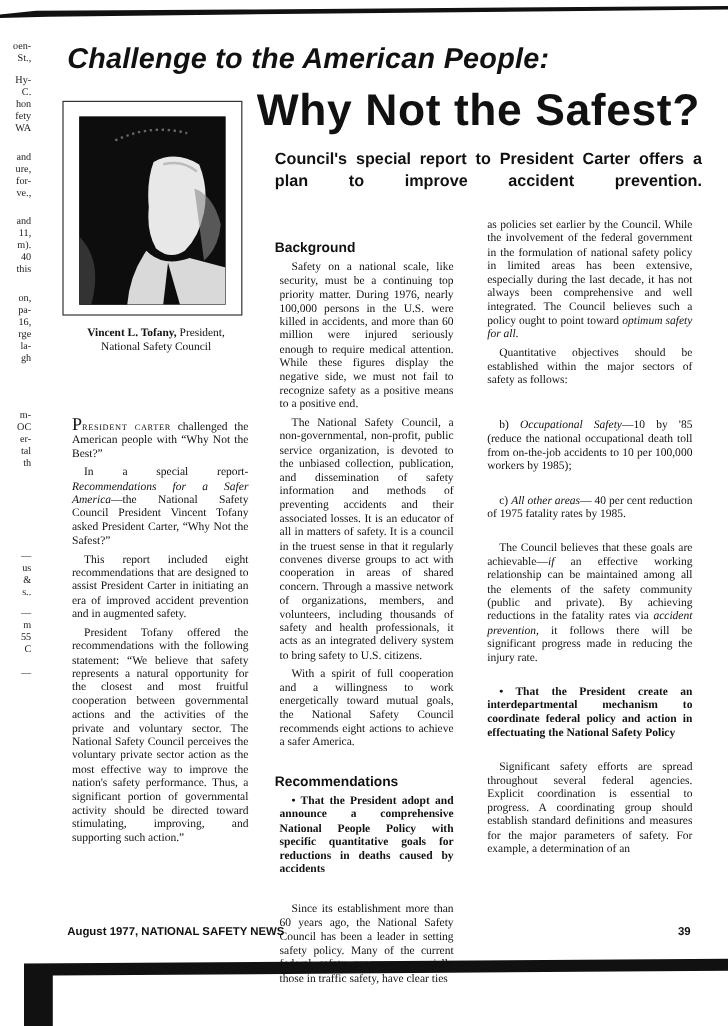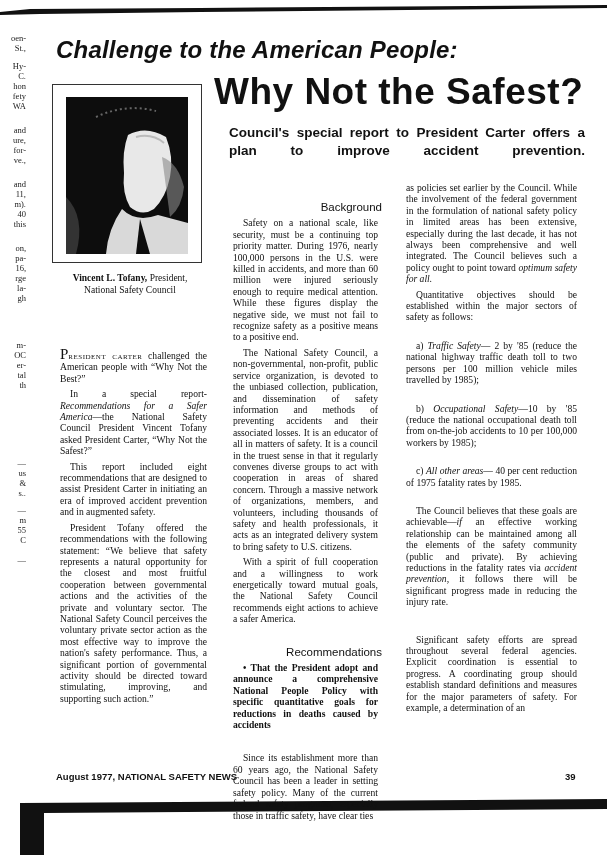--- a/index.html
+++ b/index.html
@@ -14,21 +14,21 @@
   .photo{left:52px;top:84px;width:148px;height:177px;border:1px solid #333;background:#fff;}
   .photo-inner{position:absolute;left:13px;top:12px;width:122px;height:157px;background:#0d0d0d;overflow:hidden;}
   .caption{left:50px;top:272px;width:160px;font-size:9.5px;line-height:12px;text-align:center;}
   .caption b{font-weight:bold;}
   .col{font-size:9.6px;line-height:11.4px;text-align:justify;}
   .col p{margin:4px;text-indent:10px;}
   .col p.noindent{text-indent:0;}
   .col1{left:56px;top:345px;width:155px;}
   .col2{left:229px;top:202px;width:153px;}
   .col3{left:402px;top:178px;width:179px;}
-  .section-head{font-family:"Liberation Sans",sans-serif;font-weight:normal;font-size:11.5px;text-align:right;margin:0 0 4px 0;}
+  .section-head{font-family:"Liberation Sans",sans-serif;font-weight:bold;font-size:11.5px;text-align:left;margin:0 0 4px 0;}
   .rec{font-weight:bold;}
   .dropcap{font-size:15px;}
   .smallcaps{font-variant:small-caps;letter-spacing:0.5px;}
   .gap{height:9px;}
   .footer{left:56px;top:771px;font-family:"Liberation Sans",sans-serif;font-weight:bold;font-size:9.5px;text-align:center;}
   .page-num{left:565px;top:771px;font-family:"Liberation Sans",sans-serif;font-weight:bold;font-size:9.5px;}
 </style>
 </head>
 <body>
 
@@ -128,26 +128,26 @@
   <div class="section-head">Recommendations</div>
   <p class="rec">• That the President adopt and announce a comprehensive National People Policy with specific quantitative goals for reductions in deaths caused by accidents</p>
   <div style="height:14px"></div>
   <p>Since its establishment more than 60 years ago, the National Safety Council has been a leader in setting safety policy. Many of the current federal safety programs, especially those in traffic safety, have clear ties</p>
 </div>
 
 <div class="abs col col3">
   <p class="noindent"><span>as policies set earlier by the Council. While the involvement of the federal government in the formulation of national safety policy in limited areas has been extensive, especially during the last decade, it has not always been comprehensive and well integrated. The Council believes such a policy ought to point toward </span><i>optimum safety for all.</i></p>
   <p>Quantitative objectives should be established within the major sectors of safety as follows:</p>
   <div class="gap"></div>
-  <p><span>a) </span><i>Traffic Safety</i><span>— 2 by '85 (reduce the national highway traffic death toll to two persons per 100 million vehicle miles travelled by 1985);</span></p>
   <div class="gap"></div>
   <p><span>b) </span><i>Occupational Safety</i><span>—10 by '85 (reduce the national occupational death toll from on-the-job accidents to 10 per 100,000 workers by 1985);</span></p>
   <div class="gap"></div>
   <p><span>c) </span><i>All other areas</i><span>— 40 per cent reduction of 1975 fatality rates by 1985.</span></p>
   <div class="gap"></div>
   <p><span>The Council believes that these goals are achievable—</span><i>if</i><span> an effective working relationship can be maintained among all the elements of the safety community (public and private). By achieving reductions in the fatality rates via </span><i>accident prevention,</i><span> it follows there will be significant progress made in reducing the injury rate.</span></p>
   <div class="gap"></div>
+  <p class="rec">• That the President create an interdepartmental mechanism to coordinate federal policy and action in effectuating the National Safety Policy</p>
   <div class="gap"></div>
   <p>Significant safety efforts are spread throughout several federal agencies. Explicit coordination is essential to progress. A coordinating group should establish standard definitions and measures for the major parameters of safety. For example, a determination of an</p>
 </div>
 
 <div class="abs footer">August 1977, NATIONAL SAFETY NEWS</div>
 <div class="abs page-num">39</div>
 
 </body></html>

